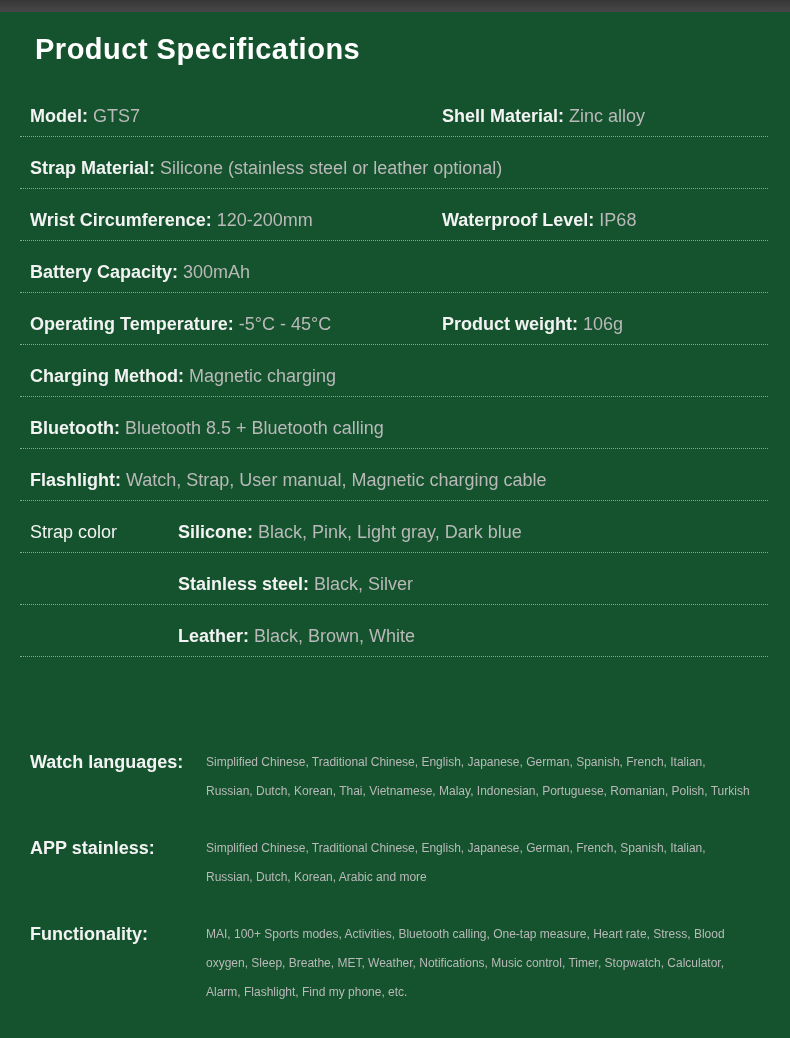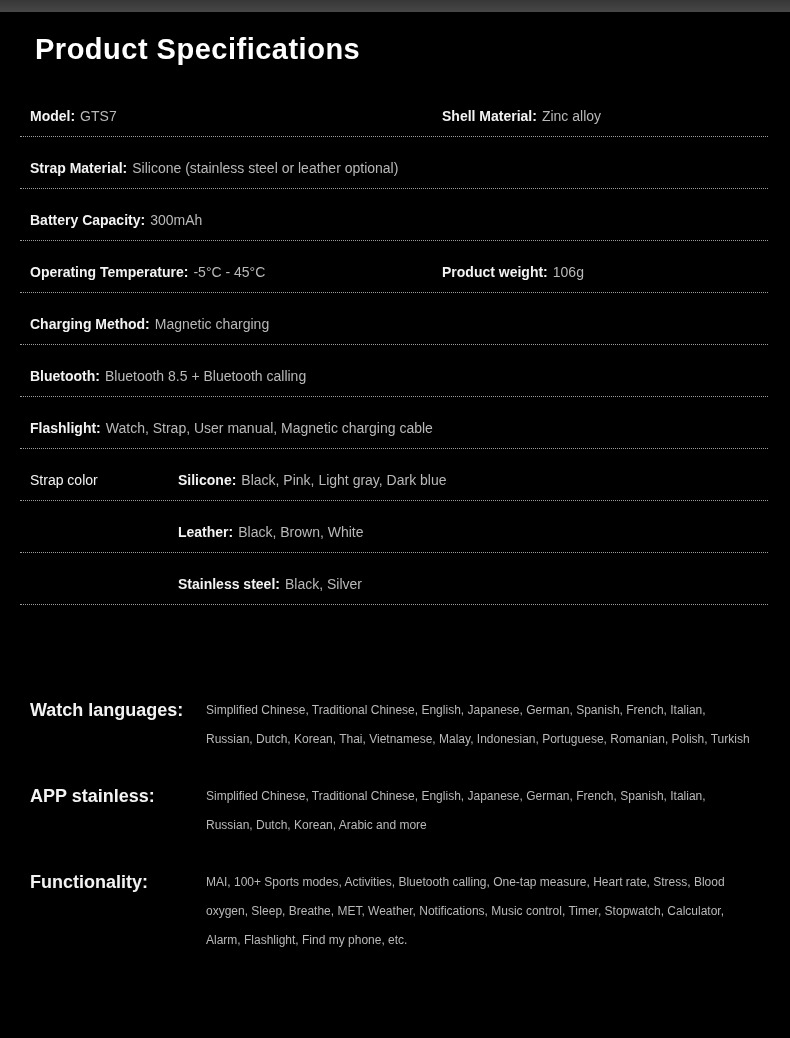--- a/index.html
+++ b/index.html
@@ -1,39 +1,39 @@
 <!DOCTYPE html>
 <html><head>
 <meta charset="utf-8">
 <style>
   html,body{margin:0;padding:0;background:#2e2e2e;}
   .page{
     position:relative;
     width:790px;height:1038px;
-    background:#000000;
+    background:#14532d;
     font-family:"Liberation Sans", sans-serif;
     overflow:hidden;
   }
   .top-strip{
     height:12px;width:100%;
     background:linear-gradient(#373737,#474749);
   }
   .title{
     margin:20px 0 0 35px;
     font-size:29px;line-height:34px;
     font-weight:700;letter-spacing:.5px;
     color:#ffffff;
   }
   .specs{margin:19px 22px 0 20px;}
   .row{
     display:flex;align-items:flex-end;
     height:52px;box-sizing:border-box;
     padding-bottom:9px;
     border-bottom:1px dotted #9c9c9c;
-    font-size:14px;line-height:22px;
+    font-size:18px;line-height:22px;
     white-space:nowrap;
   }
   .cell{padding-left:10px;box-sizing:border-box;}
   .cell.left{flex:0 0 412px;}
   .cell.right{flex:1 1 auto;}
   .cell.full{flex:1 1 auto;}
   .lab{color:#f3f3f3;font-weight:700;}
   .val{color:#b9b9b9;margin-left:5px;font-weight:400;}
   .strap-name{flex:0 0 148px;padding-left:10px;box-sizing:border-box;color:#f3f3f3;}
   .sections{margin:91px 22px 0 20px;}
@@ -69,20 +69,28 @@
         <span class="lab">Shell Material:</span><span class="val">Zinc alloy</span>
       </div>
     </div>
 
     <div class="row">
       <div class="cell full">
         <span class="lab">Strap Material:</span><span class="val">Silicone (stainless steel or leather optional)</span>
       </div>
     </div>
 
+    <div class="row">
+      <div class="cell left">
+        <span class="lab">Wrist Circumference:</span><span class="val">120-200mm</span>
+      </div>
+      <div class="cell right">
+        <span class="lab">Waterproof Level:</span><span class="val">IP68</span>
+      </div>
+    </div>
 
     <div class="row">
       <div class="cell right">
         <span class="lab">Battery Capacity:</span><span class="val">300mAh</span>
       </div>
     </div>
 
     <div class="row">
       <div class="cell left">
         <span class="lab">Operating Temperature:</span><span class="val">-5°C - 45°C</span>
@@ -113,28 +121,28 @@
     <div class="row">
       <div class="strap-name">Strap color</div>
       <div class="cell">
         <span class="lab">Silicone:</span><span class="val">Black, Pink, Light gray, Dark blue</span>
       </div>
     </div>
 
     <div class="row">
       <div class="strap-name"></div>
       <div class="cell">
-        <span class="lab">Leather:</span><span class="val">Black, Brown, White</span>
+        <span class="lab">Stainless steel:</span><span class="val">Black, Silver</span>
       </div>
     </div>
 
     <div class="row">
       <div class="strap-name"></div>
       <div class="cell">
-        <span class="lab">Stainless steel:</span><span class="val">Black, Silver</span>
+        <span class="lab">Leather:</span><span class="val">Black, Brown, White</span>
       </div>
     </div>
 
   </div>
 
   <div class="sections">
 
     <div class="section">
       <div class="sec-label">Watch languages:</div>
       <div class="sec-value">Simplified Chinese, Traditional Chinese, English, Japanese, German, Spanish, French, Italian, Russian, Dutch, Korean, Thai, Vietnamese, Malay, Indonesian, Portuguese, Romanian, Polish, Turkish</div>

